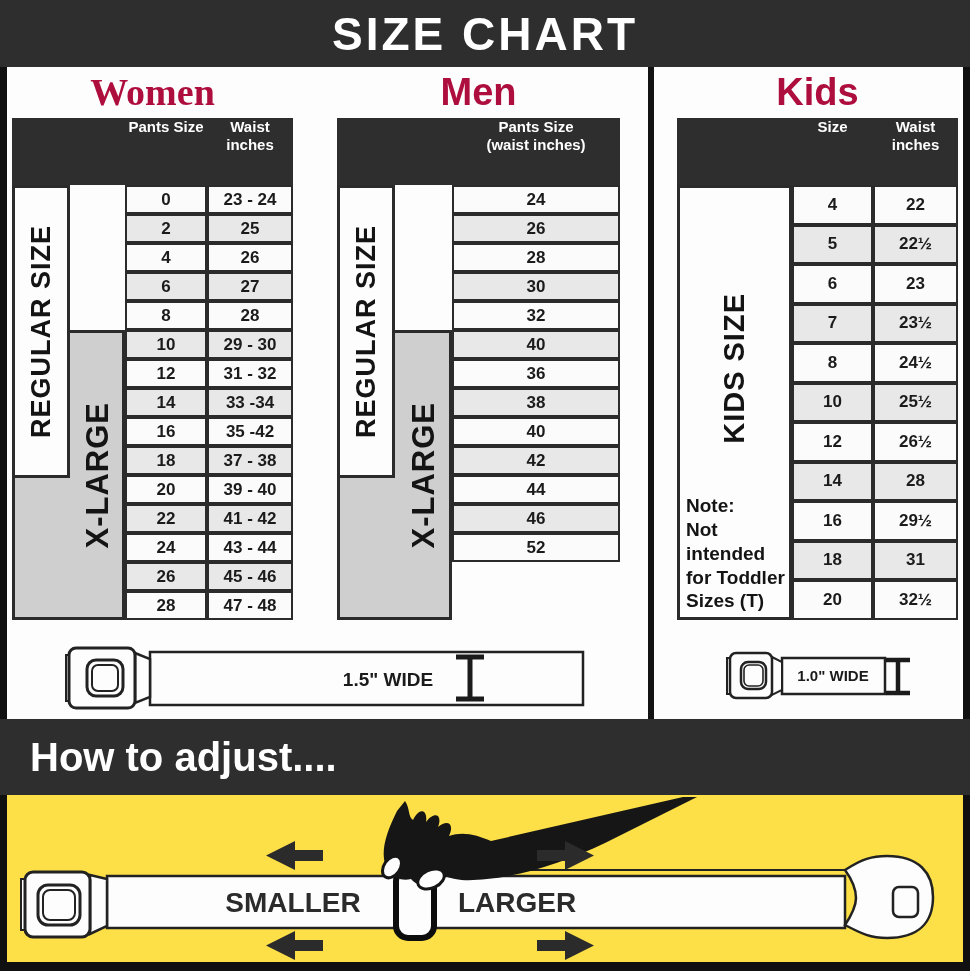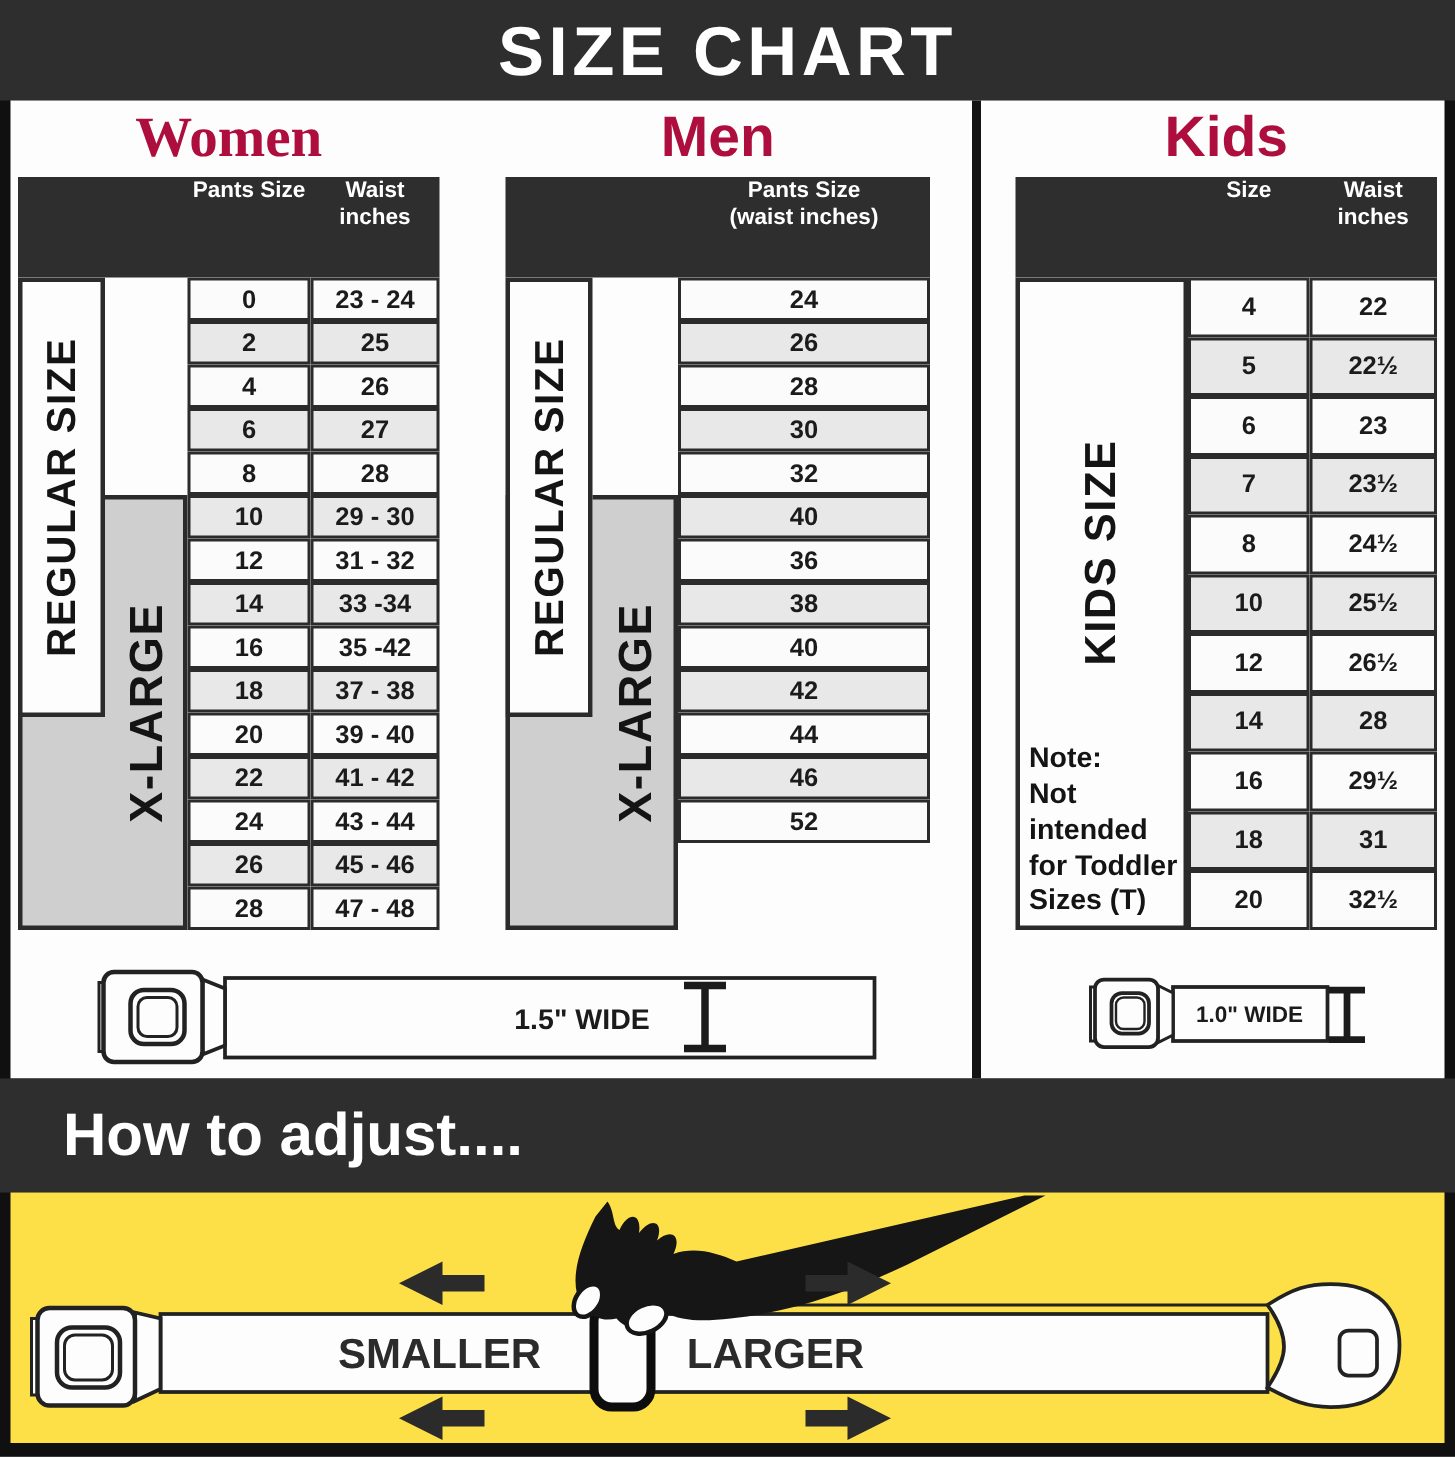--- a/index.html
+++ b/index.html
@@ -58,21 +58,21 @@
   .v-xl{font-size:31px;}
   .v-kids{font-size:29px;}
   .note{position:absolute;left:6px;right:2px;bottom:4px;font-size:19px;font-weight:bold;
         color:#141414;line-height:1.25;}
   
   .belt-left{position:absolute;left:48px;top:578px;}
   .belt-kids{position:absolute;left:663px;top:583px;}
   
   .adjust-banner{position:absolute;left:0;top:719px;width:970px;height:76px;background:#2e2e2e;
                  color:#fff;display:flex;align-items:center;font-size:40px;font-weight:bold;
-                 padding-left:42px;box-sizing:border-box;}
+                 padding-left:30px;box-sizing:border-box;}
   .adjust-area{position:absolute;left:7px;top:795px;width:956px;height:167px;background:#fde047;}
   svg text{font-family:"Liberation Sans",sans-serif;font-weight:bold;}
 </style>
 </head>
 <body>
 
 <div class="frame">
 
   <div class="top-banner">SIZE CHART</div>
 

